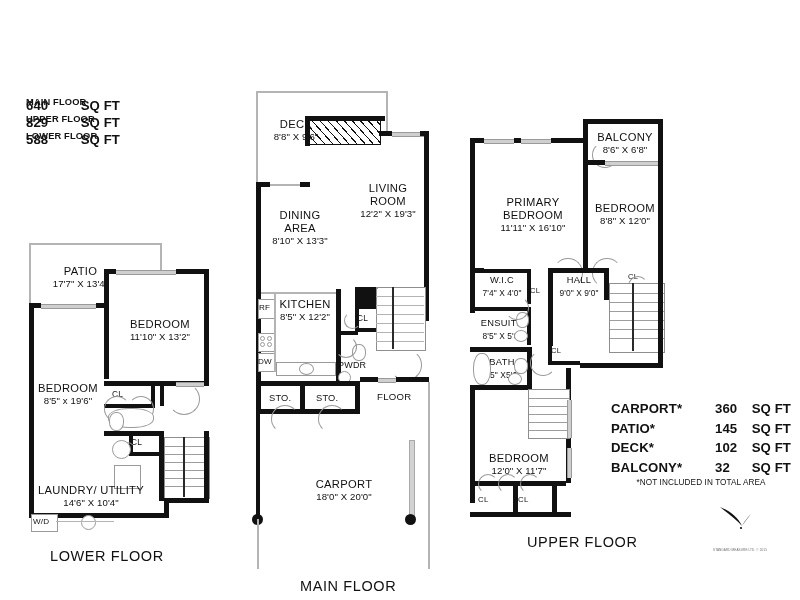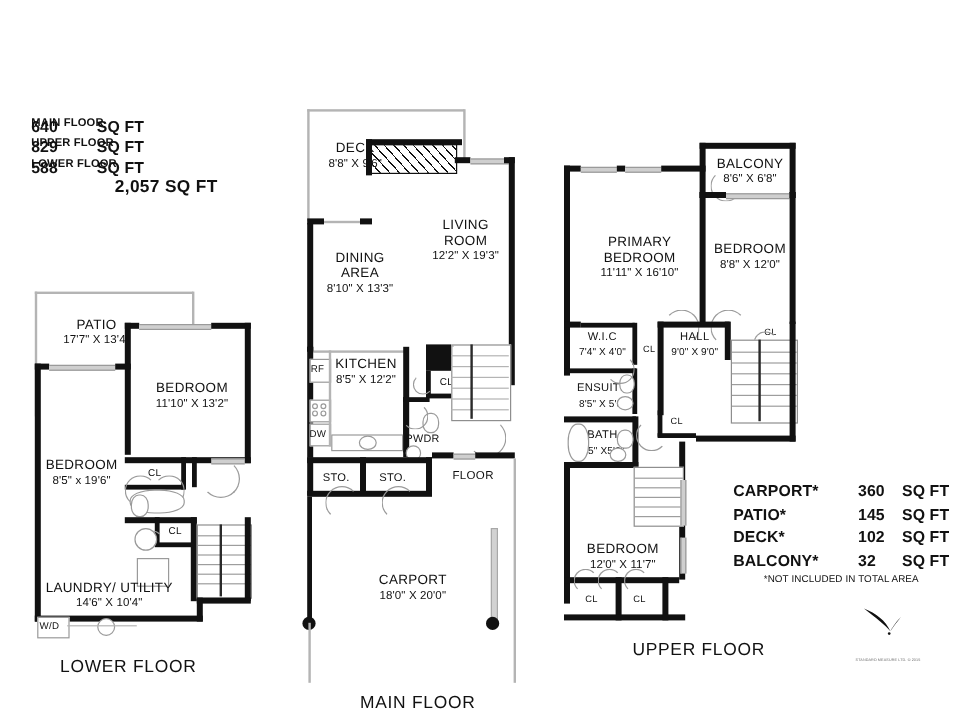--- a/index.html
+++ b/index.html
@@ -41,21 +41,21 @@
   .wt{position:absolute;background:#111111;}           
   .win{position:absolute;background:#cfcfcf;border-top:1px solid #9a9a9a;border-bottom:1px solid #9a9a9a;}
   .winv{position:absolute;background:#cfcfcf;border-left:1px solid #9a9a9a;border-right:1px solid #9a9a9a;}
   .ln{position:absolute;background:#b4b4b4;}           
   .lbl{position:absolute;text-align:center;font-size:9.3px;line-height:11.4px;
        letter-spacing:.15px;color:#111;white-space:nowrap;}
   .rm{position:absolute;text-align:center;color:#111;white-space:nowrap;}
   .rm .nm{display:block;font-size:11.2px;line-height:13px;letter-spacing:.3px;}
   .rm .dm{display:block;font-size:9.6px;line-height:12px;letter-spacing:.1px;}
   .tiny{position:absolute;font-size:8.1px;letter-spacing:.2px;color:#111;white-space:nowrap;}
-  .cl{position:absolute;font-size:8.3px;letter-spacing:.3px;color:#111;text-align:center;}
+  .cl{position:absolute;font-size:8.3px;letter-spacing:.3px;color:#111;}
 
   
   .arc{position:absolute;border:1px solid #9a9a9a;border-radius:50%;
        border-right-color:transparent;border-top-color:transparent;}
   .arc2{position:absolute;border:1px solid #9a9a9a;border-radius:50%;
        border-left-color:transparent;border-top-color:transparent;}
   .arc3{position:absolute;border:1px solid #9a9a9a;border-radius:50%;
        border-right-color:transparent;border-bottom-color:transparent;}
   .arc4{position:absolute;border:1px solid #9a9a9a;border-radius:50%;
        border-left-color:transparent;border-bottom-color:transparent;}
@@ -108,21 +108,20 @@
           <span>SQ FT</span>
         </span>
     </div>
     <div class="row">
       <span class="lbl">LOWER FLOOR</span>
       <span class="num">
           <span>588</span>
           <span>SQ FT</span>
         </span>
     </div>
-    <div class="totnum">2,057  SQ FT</div>
   </div>
 
   <div class="extras">
     <div class="row">
       <span>CARPORT*</span>
       <span class="num">
           <span>360</span>
           <span>SQ FT</span>
         </span>
     </div>

